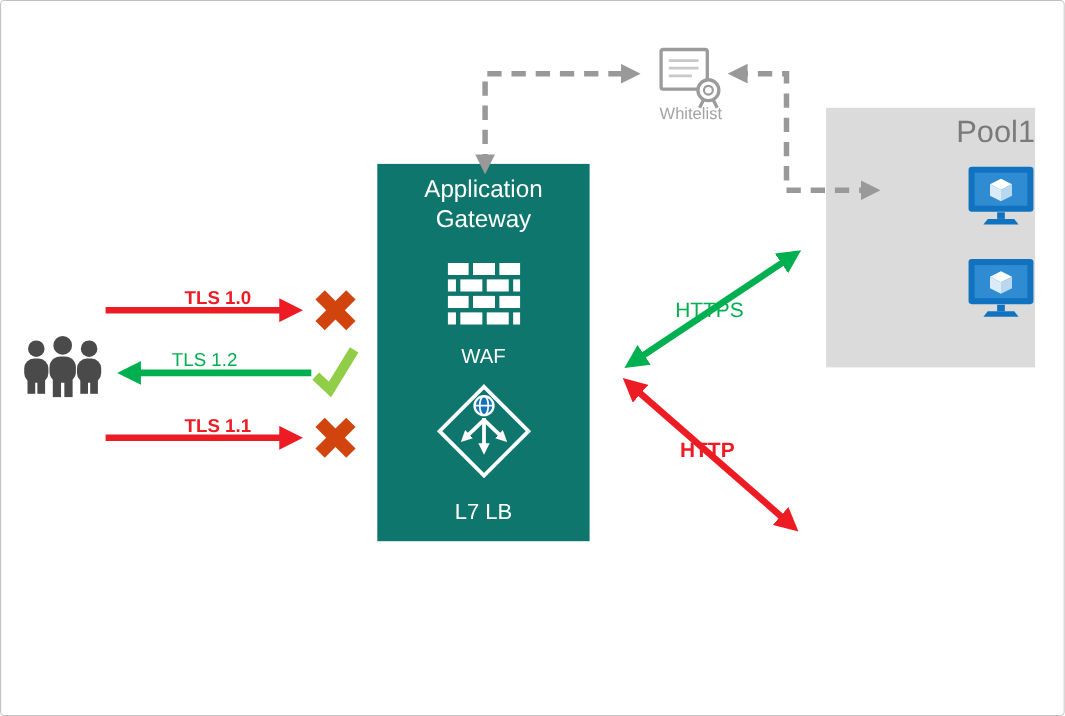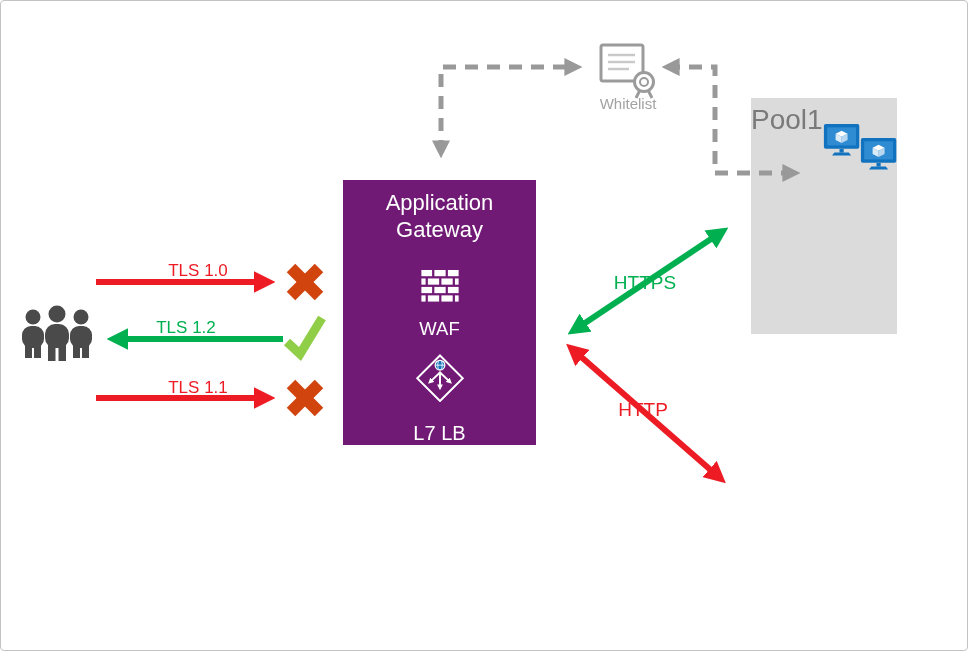--- a/index.html
+++ b/index.html
@@ -2,36 +2,36 @@
 <html><head>
 <meta charset="utf-8">
 <style>
   * { margin:0; padding:0; box-sizing:border-box; }
   body { font-family:"Liberation Sans", sans-serif; background:#ffffff; }
   .stage { position:relative; width:968px; height:651px; background:#fff;
            border:1px solid #c3c3c3; border-radius:4px; overflow:hidden; }
   .overlay { position:absolute; left:0; top:0; width:968px; height:651px; }
   .lbl { position:absolute; transform:translateX(-50%); white-space:nowrap; }
   .tls-lbl { font-size:17px; }
-  .red   { color:#ED1C24; }
+  .red   { color:#ED1C24;font-weight:bold; }
   .green { color:#00B050; }
   .proto-lbl { font-size:19px; }
   .whitelist-lbl { font-size:15px; color:#A3A3A3; }
 
-  .gateway { position:absolute; left:342px; top:179px; width:193px; height:265px;
-             background:#701a75; color:#fff; display:flex; flex-direction:column;
+  .gateway { position:absolute; left:342px; top:148px; width:193px; height:343px;
+             background:#0f766e; color:#fff; display:flex; flex-direction:column;
              align-items:center; }
   .gw-title { margin-top:10px; font-size:22px; line-height:1.22; text-align:center; width:150px; }
   .gw-brick { margin-top:26px; }
   .gw-waf { margin-top:14px; font-size:18.5px; }
   .gw-lb { margin-top:14px; }
   .gw-l7 { margin-top:20px; font-size:20px; }
 
-  .pool { position:absolute; left:750px; width:146px; background:#DBDBDB;
-          display:flex; flex-direction:row; align-items:flex-start; }
+  .pool { position:absolute; left:750px; width:190px; background:#DBDBDB;
+          display:flex; flex-direction:column; align-items:flex-end; }
   .pool1 { top:97px; height:236px; }
   .pool2 { top:362px; height:241px; }
   .pool-lbl { margin-top:6px; font-size:28px; color:#7A7A7A; }
   .vm1 { margin-top:14px; }
   .vm2 { margin-top:28px; }
 </style>
 </head>
 <body>
 
 <div class="stage">

